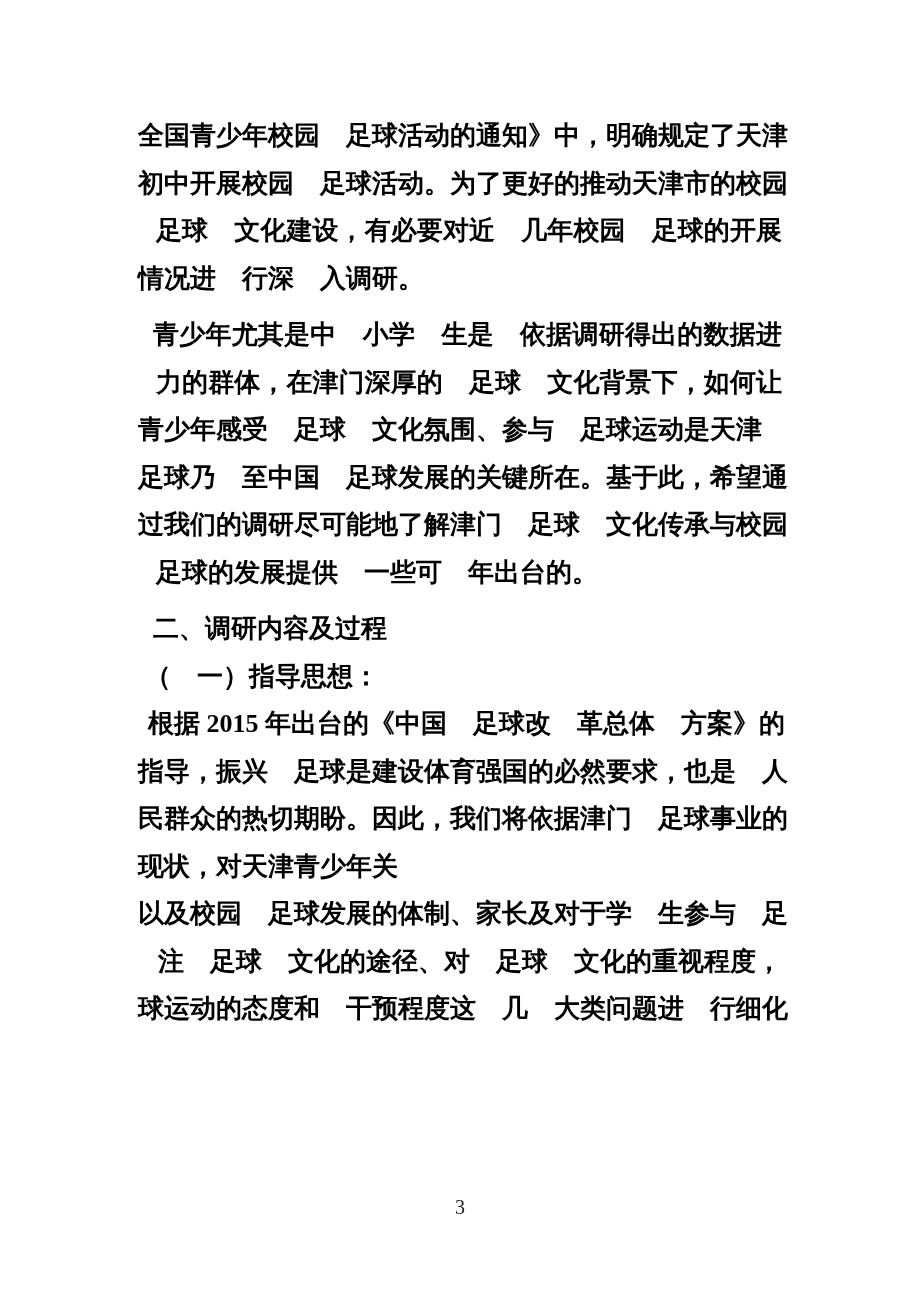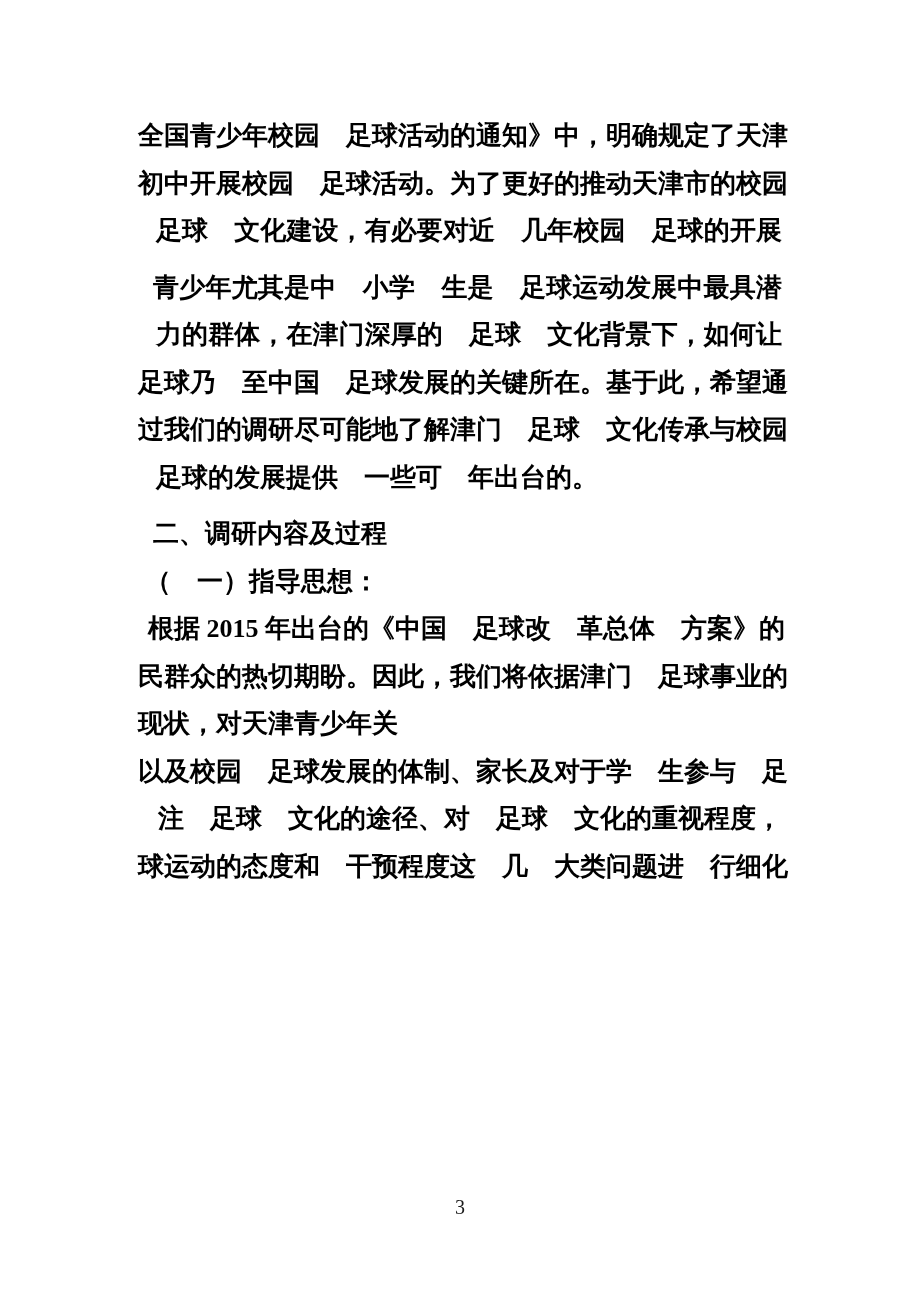--- a/index.html
+++ b/index.html
@@ -52,28 +52,31 @@
 </style>
 </head>
 <body>
 
 <div class="doc-page">
   <div class="text-block">
 
   <div class="line just">全国青少年校园　足球活动的通知》中，明确规定了天津</div>
       <div class="line just">初中开展校园　足球活动。为了更好的推动天津市的校园</div>
       <div class="line just" style="padding-left: 18px;">足球　文化建设，有必要对近　几年校园　足球的开展</div>
-      <div class="line just para" style="padding-left: 15px;">青少年尤其是中　小学　生是　足球运动发展中最具潜</div>
+      <div class="line">情况进　行深　入调研。</div>
+      <div class="line just para" style="padding-left: 15px;">青少年尤其是中　小学　生是　依据调研得出的数据进</div>
       <div class="line just" style="padding-left: 18px;">力的群体，在津门深厚的　足球　文化背景下，如何让</div>
+      <div class="line">青少年感受　足球　文化氛围、参与　足球运动是天津</div>
       <div class="line just">足球乃　至中国　足球发展的关键所在。基于此，希望通</div>
       <div class="line just">过我们的调研尽可能地了解津门　足球　文化传承与校园</div>
       <div class="line" style="padding-left: 18px;">足球的发展提供　一些可　年出台的。</div>
       <div class="line para" style="padding-left: 15px;">二、调研内容及过程</div>
       <div class="line" style="padding-left: 7px;">（　一）指导思想：</div>
       <div class="line just" style="padding-left: 10px;">根据 2015 年出台的《中国　足球改　革总体　方案》的</div>
+      <div class="line just">指导，振兴　足球是建设体育强国的必然要求，也是　人</div>
       <div class="line just">民群众的热切期盼。因此，我们将依据津门　足球事业的</div>
       <div class="line">现状，对天津青少年关</div>
       <div class="line just">以及校园　足球发展的体制、家长及对于学　生参与　足</div>
       <div class="line just" style="padding-left: 20px;">注　足球　文化的途径、对　足球　文化的重视程度，</div>
       <div class="line just">球运动的态度和　干预程度这　几　大类问题进　行细化</div>
     </div>
   <div class="page-number">3</div>
 </div>
 
 </body></html>

